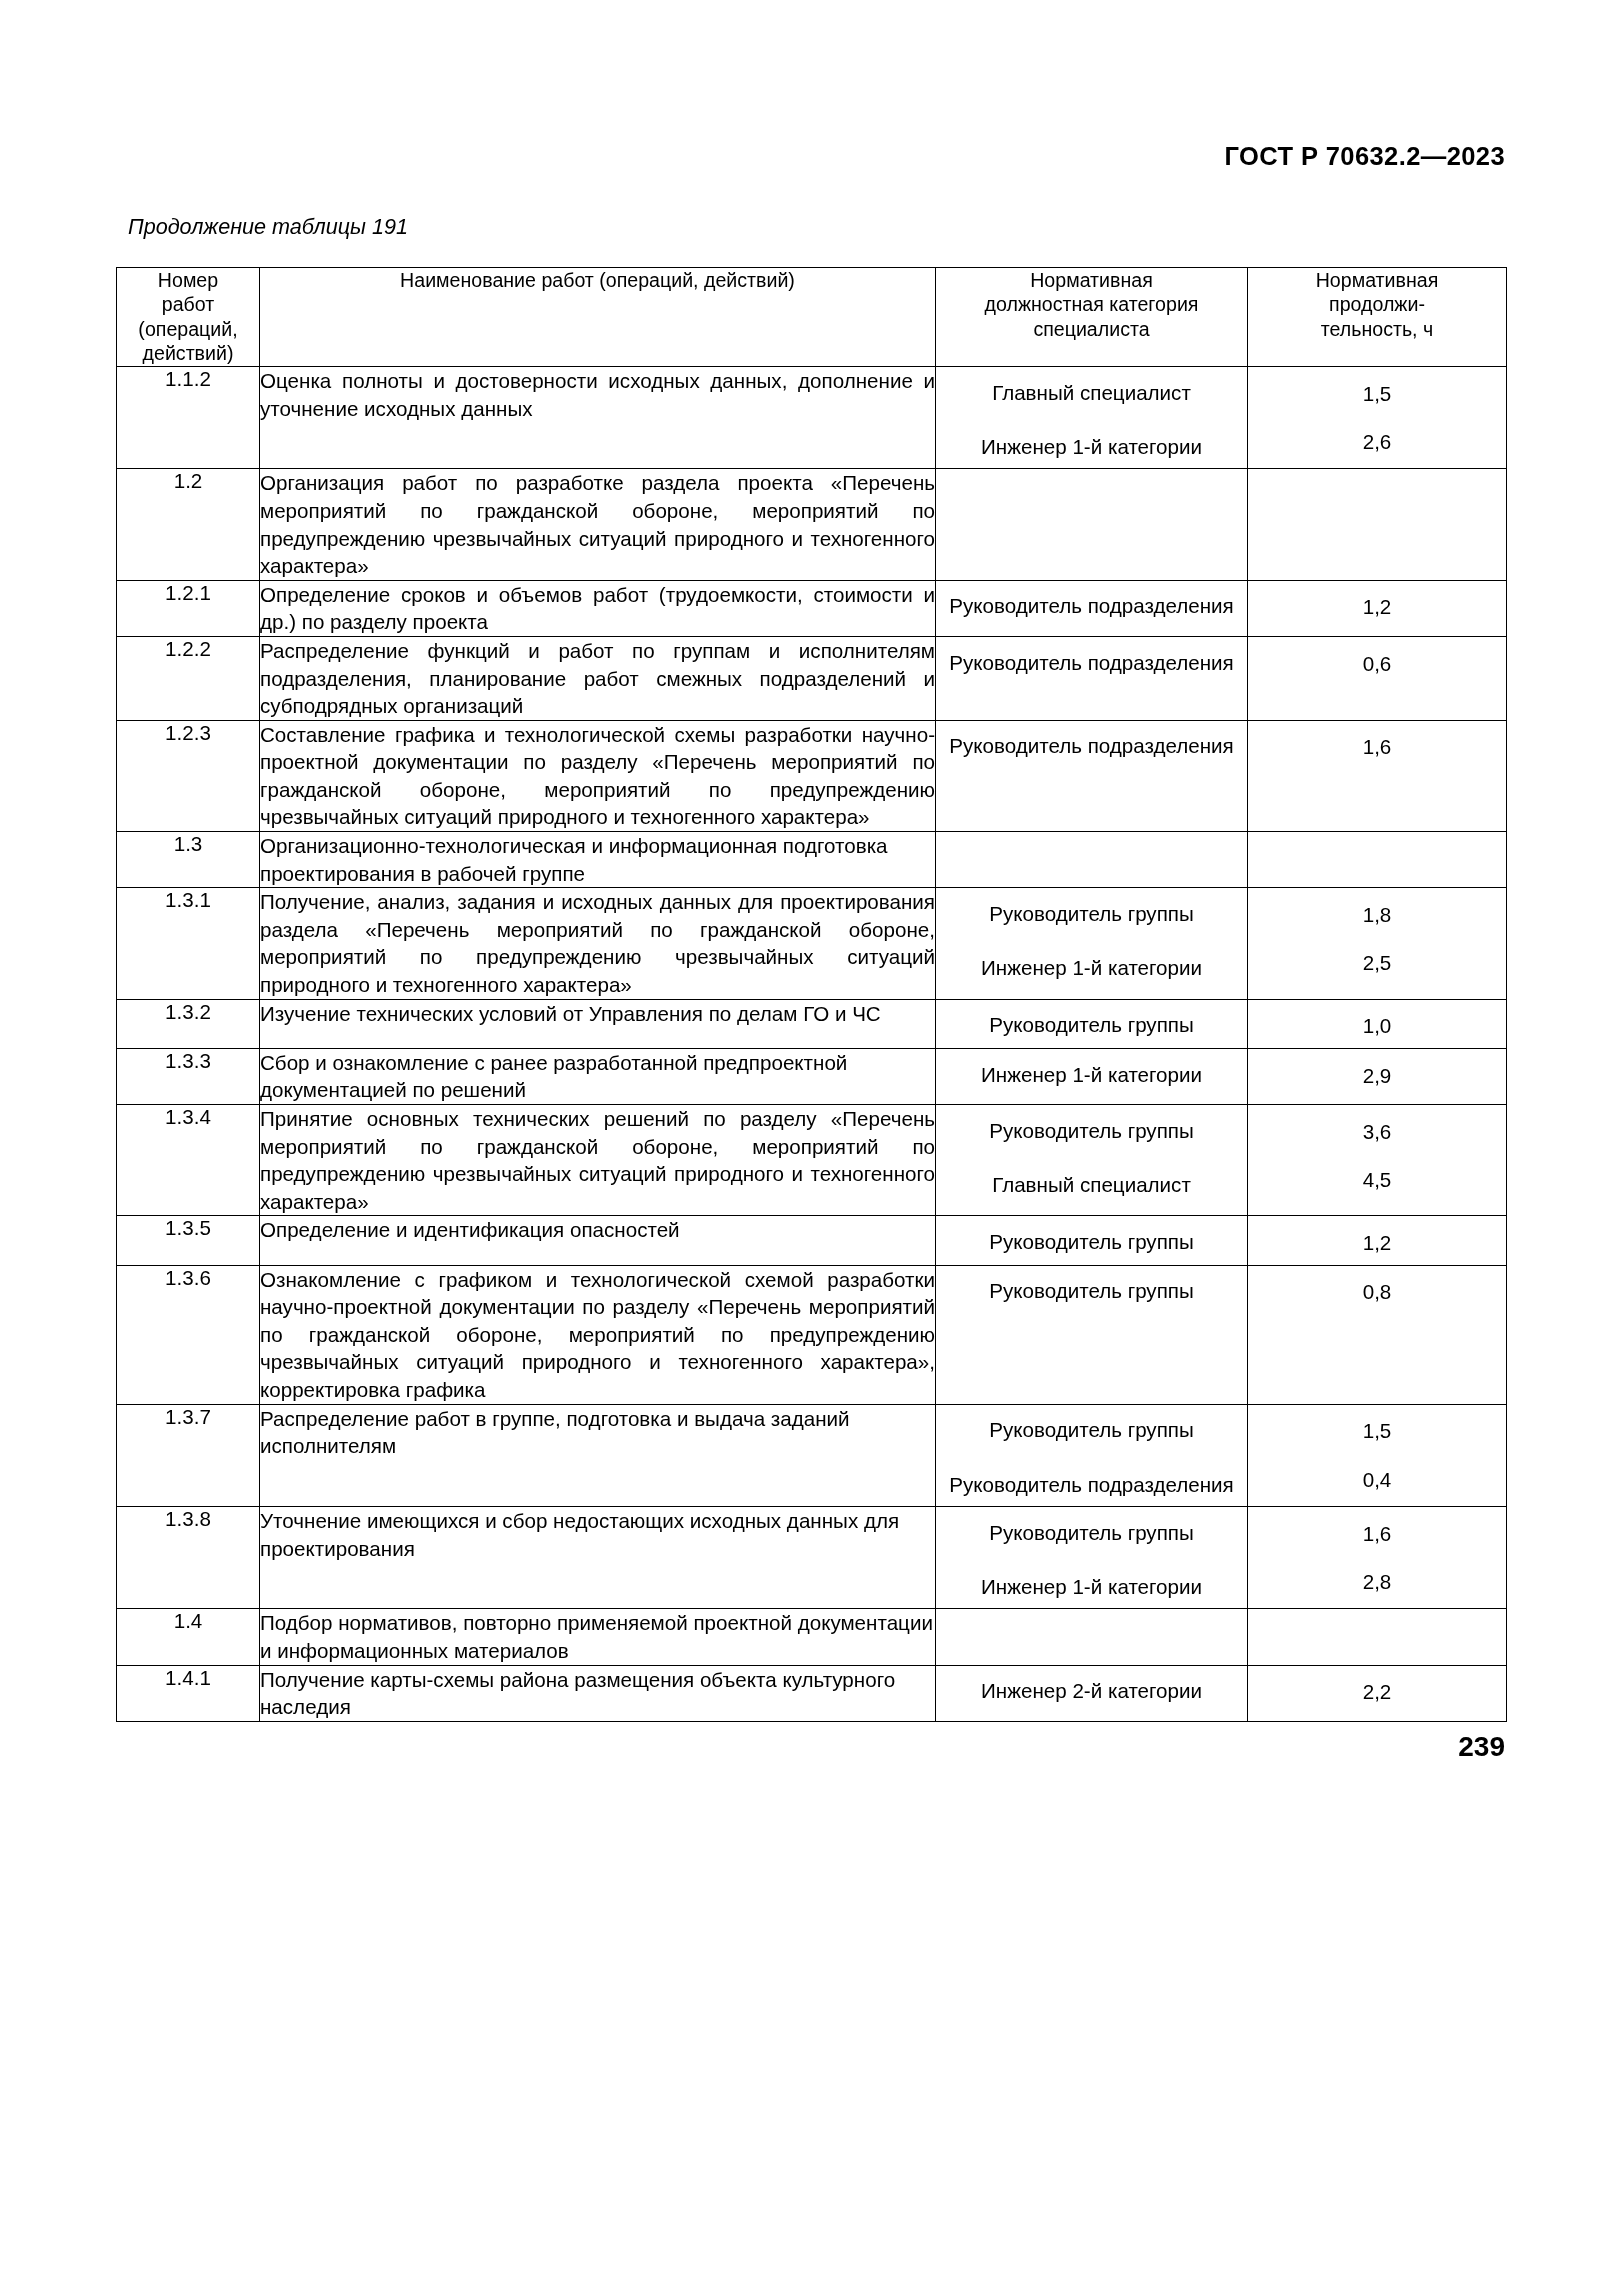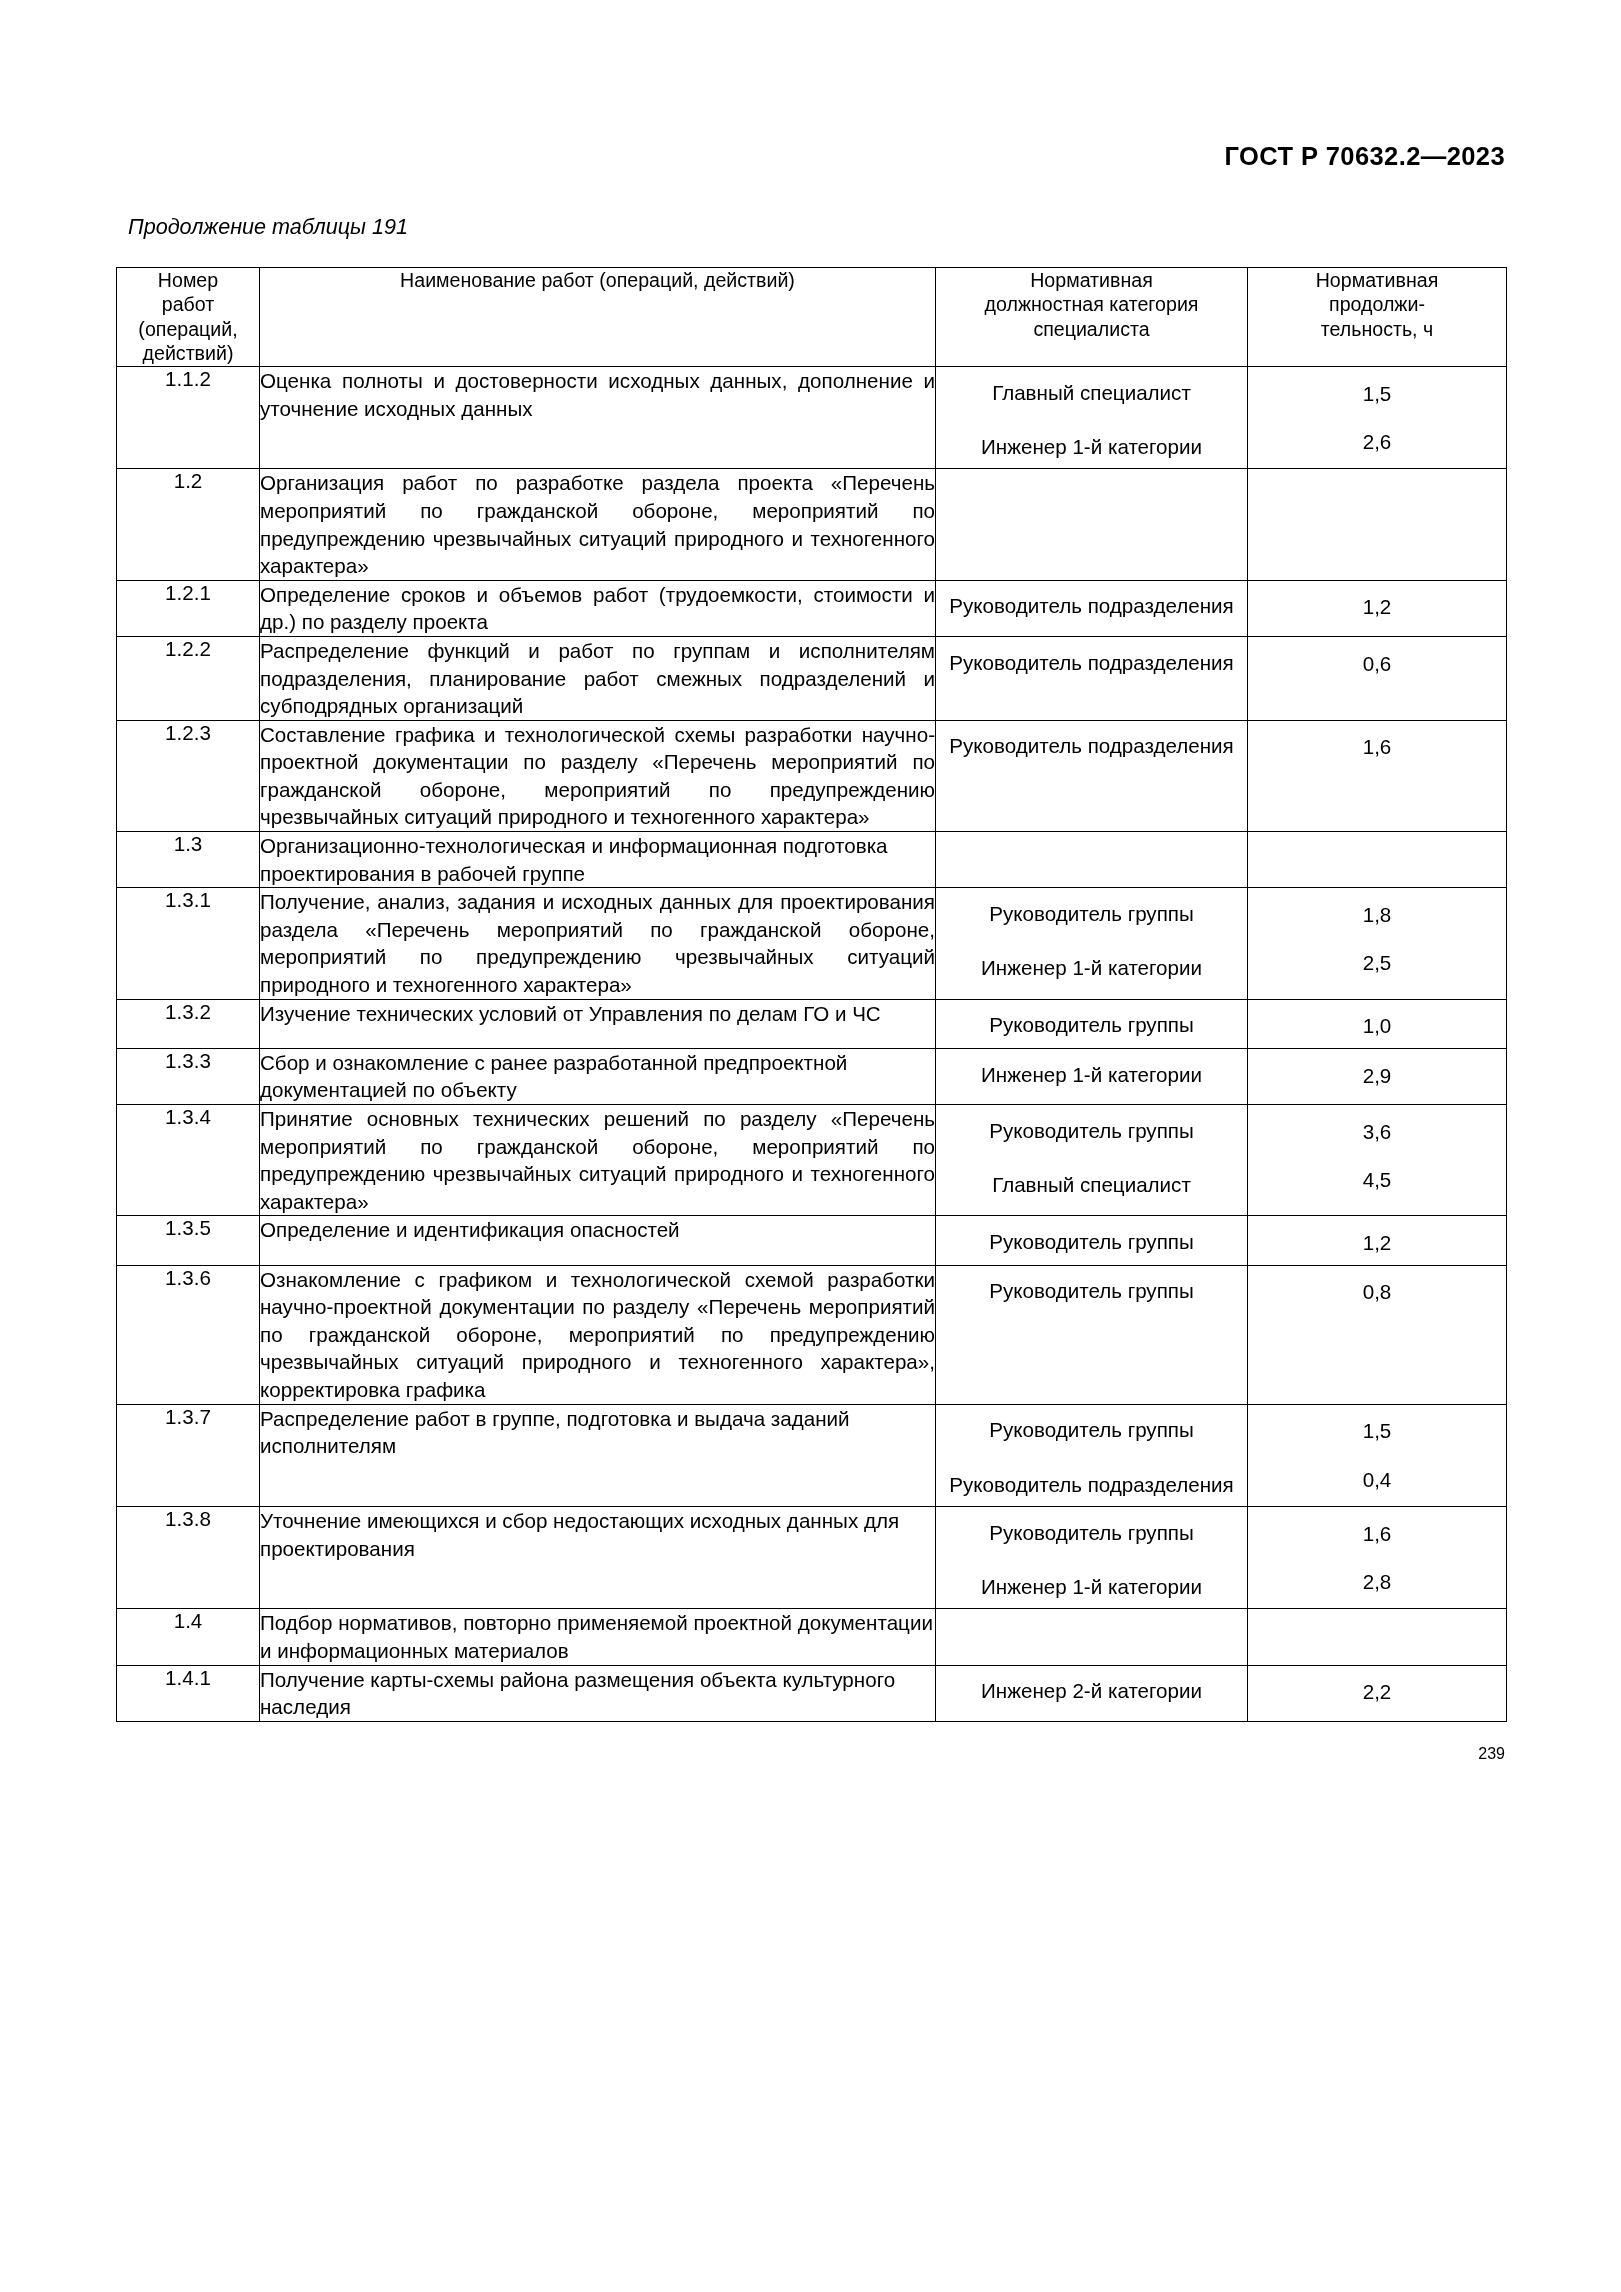--- a/index.html
+++ b/index.html
@@ -92,21 +92,22 @@
     line-height: 1.3;
     text-align: center;
     padding: 12.7px 5.9px 7.8px 5.9px;
   }
   .sub.pad2 { padding-top: 19.6px; }
   .c-dur .sub { padding-top: 13.7px; }
   .page-number {
     position: absolute;
     bottom: 118px;
     right: 116px;
-    font-size: 16px;
+    font-size: 28px;
+    font-weight: bold;
   }
 </style>
 </head>
 <body>
 
 <div class="page">
 
   <div class="header">ГОСТ Р 70632.2—2023</div>
 
   <div class="table-caption">Продолжение таблицы 191</div>
@@ -246,21 +247,21 @@
         </td>
         <td class="c-dur">
           <div class="subrows">
             <div class="sub">1,0</div>
           </div>
         </td>
       </tr>
 
       <tr>
         <td class="c-num">1.3.3</td>
-        <td class="c-name left">Сбор и ознакомление с ранее разработанной предпроектной документацией по объекту</td>
+        <td class="c-name left">Сбор и ознакомление с ранее разработанной предпроектной документацией по решений</td>
         <td class="c-cat">
           <div class="subrows">
             <div class="sub">Инженер 1-й категории</div>
           </div>
         </td>
         <td class="c-dur">
           <div class="subrows">
             <div class="sub">2,9</div>
           </div>
         </td>

